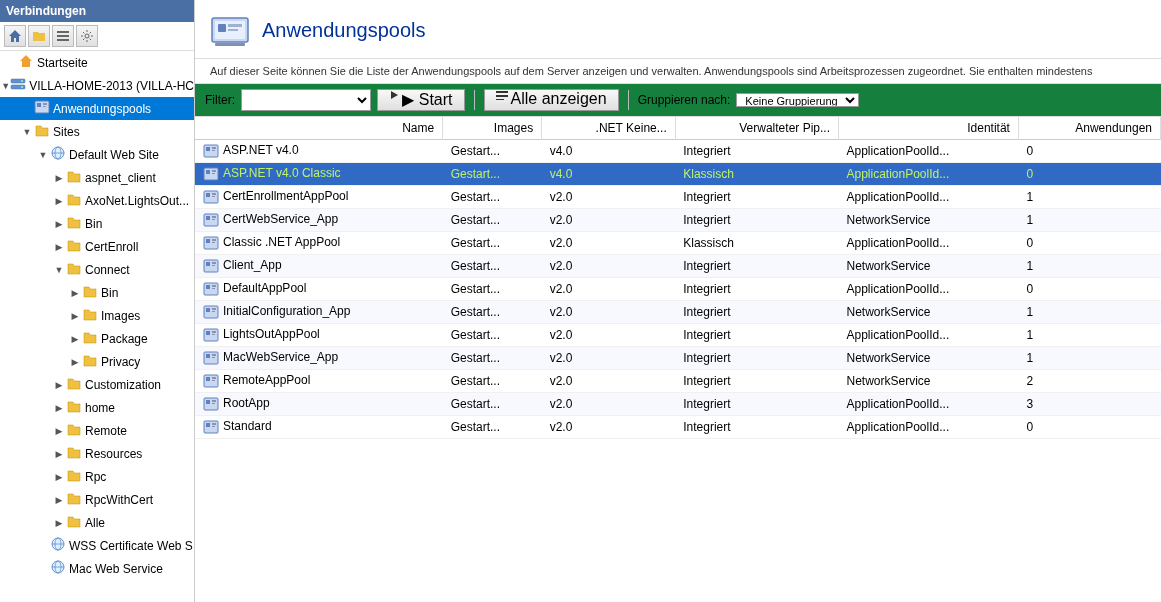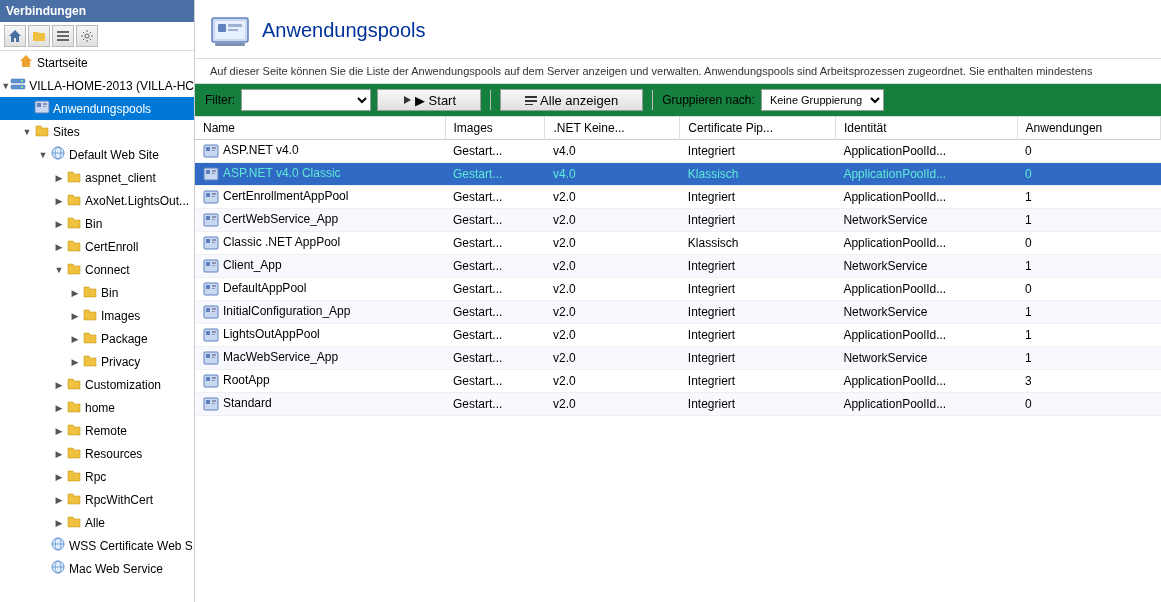--- a/index.html
+++ b/index.html
@@ -109,34 +109,34 @@
     .filter-select {
       width: 130px;
       height: 22px;
       border: 1px solid #999;
       font-size: 11px;
       background: #fff;
     }
     
     .filter-btn {
       height: 22px;
-      padding: 0 24px;
+      padding: 0 11px;
       border: 1px solid #999;
       background: linear-gradient(to bottom, #f8f8f8, #e0e0e0);
-      font-size: 13px;
+      font-size: 16px;
       cursor: pointer;
-      display: flex; align-items: center; gap: 3px;
+      display: flex; gap: 3px;
     }
     
     .separator { width: 1px; height: 20px; background: #bbb; margin: 0 3px; }
     
     .group-label { font-size: 12px; }
     
     .group-select {
-      height: 22px;
+      height: 14px;
       border: 1px solid #999;
       font-size: 11px;
       background: #fff;
       padding: 0 4px;
     }
     
     
     .table-container {
       flex: 1;
       overflow-y: auto;
@@ -148,39 +148,39 @@
       border-collapse: collapse;
       font-size: 12px;
     }
     
     thead tr {
       background: #f0f0f0;
       border-bottom: 1px solid #ccc;
     }
     
     th {
-      text-align: left;
+      text-align: right;
       padding: 4px 8px;
       border-right: 1px solid #ddd;
       font-weight: normal;
       font-size: 12px;
       cursor: pointer;
       white-space: nowrap;
     }
     
     td {
       padding: 3px 8px;
       border-bottom: 1px solid #f0f0f0;
       white-space: nowrap;
     }
     
     tr:nth-child(even) { background: #f8f8ff; }
     tr:nth-child(odd) { background: #fff; }
     tr.highlighted { background: #316ac5 !important; color: #fff; }
-    tr.highlighted td { color: #5eead4; }
+    tr.highlighted td { color: #bef264; }
     
     
     ::-webkit-scrollbar { width: 14px; height: 14px; }
     ::-webkit-scrollbar-track { background: #f0f0f0; }
     ::-webkit-scrollbar-thumb { background: #c0c0c0; border: 1px solid #999; }
   </style>
 </head>
 <body>
 
 <div class="app-container">
@@ -459,21 +459,21 @@
       </select>
     </div>
 
     <div class="table-container">
       <table>
         <thead>
           <tr>
             <th>Name</th>
             <th>Images</th>
             <th>.NET Keine...</th>
-            <th>Certificate Pip...</th>
+            <th>Verwalteter Pip...</th>
             <th>Identität</th>
             <th>Anwendungen</th>
           </tr>
         </thead>
         <tbody id="table-body">
             <tr>
               <td><svg width="16" height="16" viewBox="0 0 16 16" style="display:inline-block;vertical-align:middle;margin-right:4px;">
     <rect x="1" y="2" width="14" height="12" rx="1" fill="#c8d8f0" stroke="#6080c0" stroke-width="1"></rect>
     <rect x="3" y="4" width="4" height="4" fill="#6080c0"></rect>
     <rect x="9" y="4" width="4" height="2" fill="#9090b0"></rect>
@@ -601,20 +601,33 @@
               <td>Integriert</td>
               <td>NetworkService</td>
               <td>1</td>
             </tr>
             <tr>
               <td><svg width="16" height="16" viewBox="0 0 16 16" style="display:inline-block;vertical-align:middle;margin-right:4px;">
     <rect x="1" y="2" width="14" height="12" rx="1" fill="#c8d8f0" stroke="#6080c0" stroke-width="1"></rect>
     <rect x="3" y="4" width="4" height="4" fill="#6080c0"></rect>
     <rect x="9" y="4" width="4" height="2" fill="#9090b0"></rect>
     <rect x="9" y="7" width="3" height="1" fill="#9090b0"></rect>
+  </svg>RemoteAppPool</td>
+              <td>Gestart...</td>
+              <td>v2.0</td>
+              <td>Integriert</td>
+              <td>NetworkService</td>
+              <td>2</td>
+            </tr>
+            <tr>
+              <td><svg width="16" height="16" viewBox="0 0 16 16" style="display:inline-block;vertical-align:middle;margin-right:4px;">
+    <rect x="1" y="2" width="14" height="12" rx="1" fill="#c8d8f0" stroke="#6080c0" stroke-width="1"></rect>
+    <rect x="3" y="4" width="4" height="4" fill="#6080c0"></rect>
+    <rect x="9" y="4" width="4" height="2" fill="#9090b0"></rect>
+    <rect x="9" y="7" width="3" height="1" fill="#9090b0"></rect>
   </svg>RootApp</td>
               <td>Gestart...</td>
               <td>v2.0</td>
               <td>Integriert</td>
               <td>ApplicationPoolId...</td>
               <td>3</td>
             </tr>
             <tr>
               <td><svg width="16" height="16" viewBox="0 0 16 16" style="display:inline-block;vertical-align:middle;margin-right:4px;">
     <rect x="1" y="2" width="14" height="12" rx="1" fill="#c8d8f0" stroke="#6080c0" stroke-width="1"></rect>

